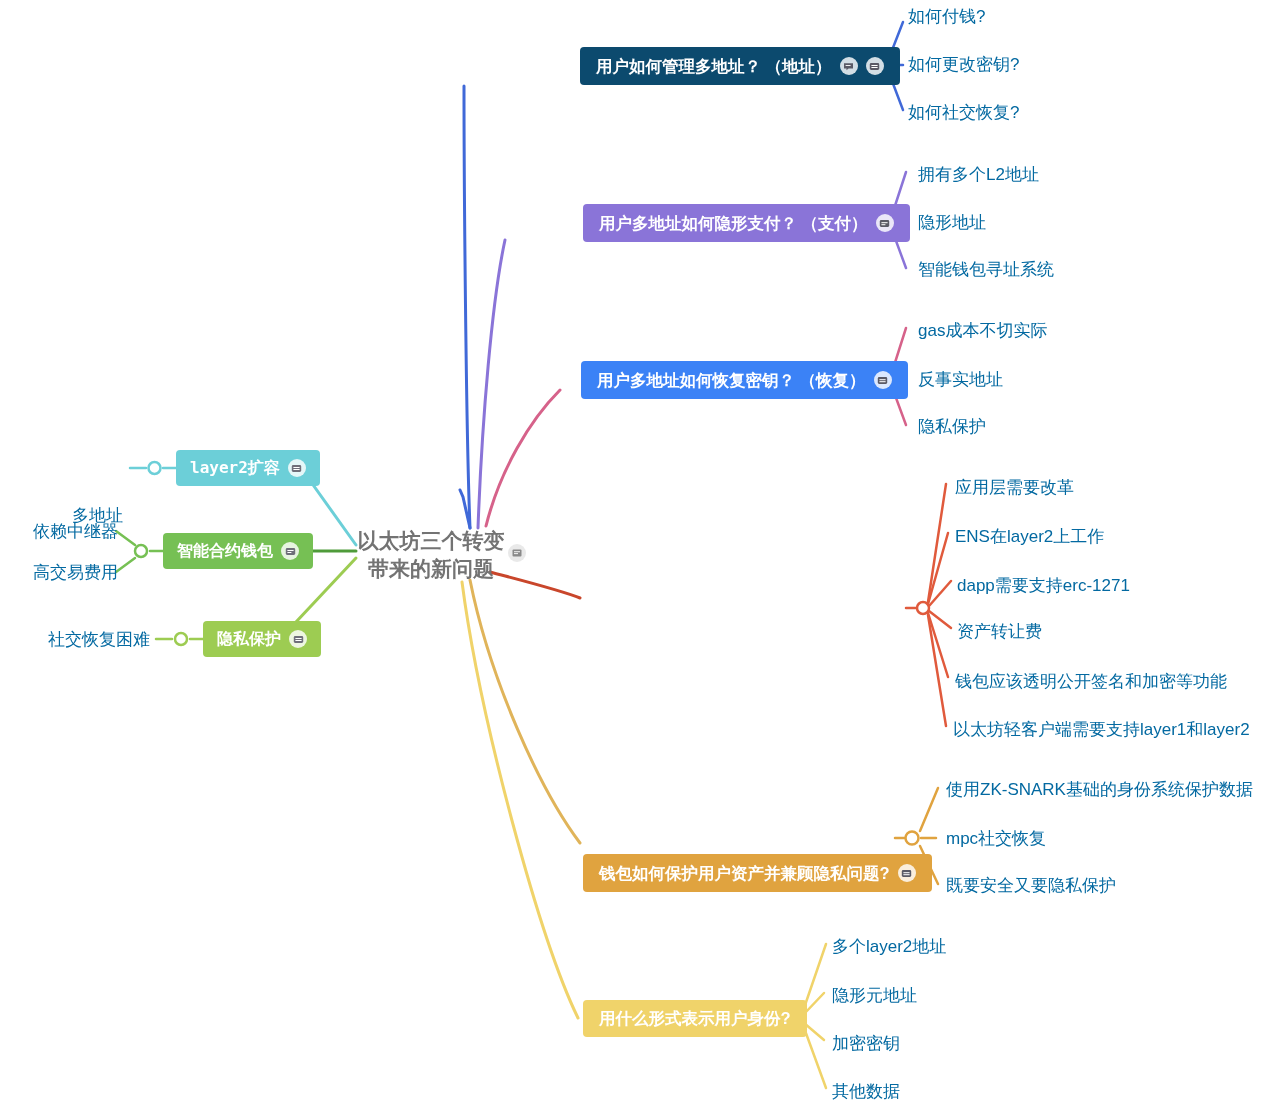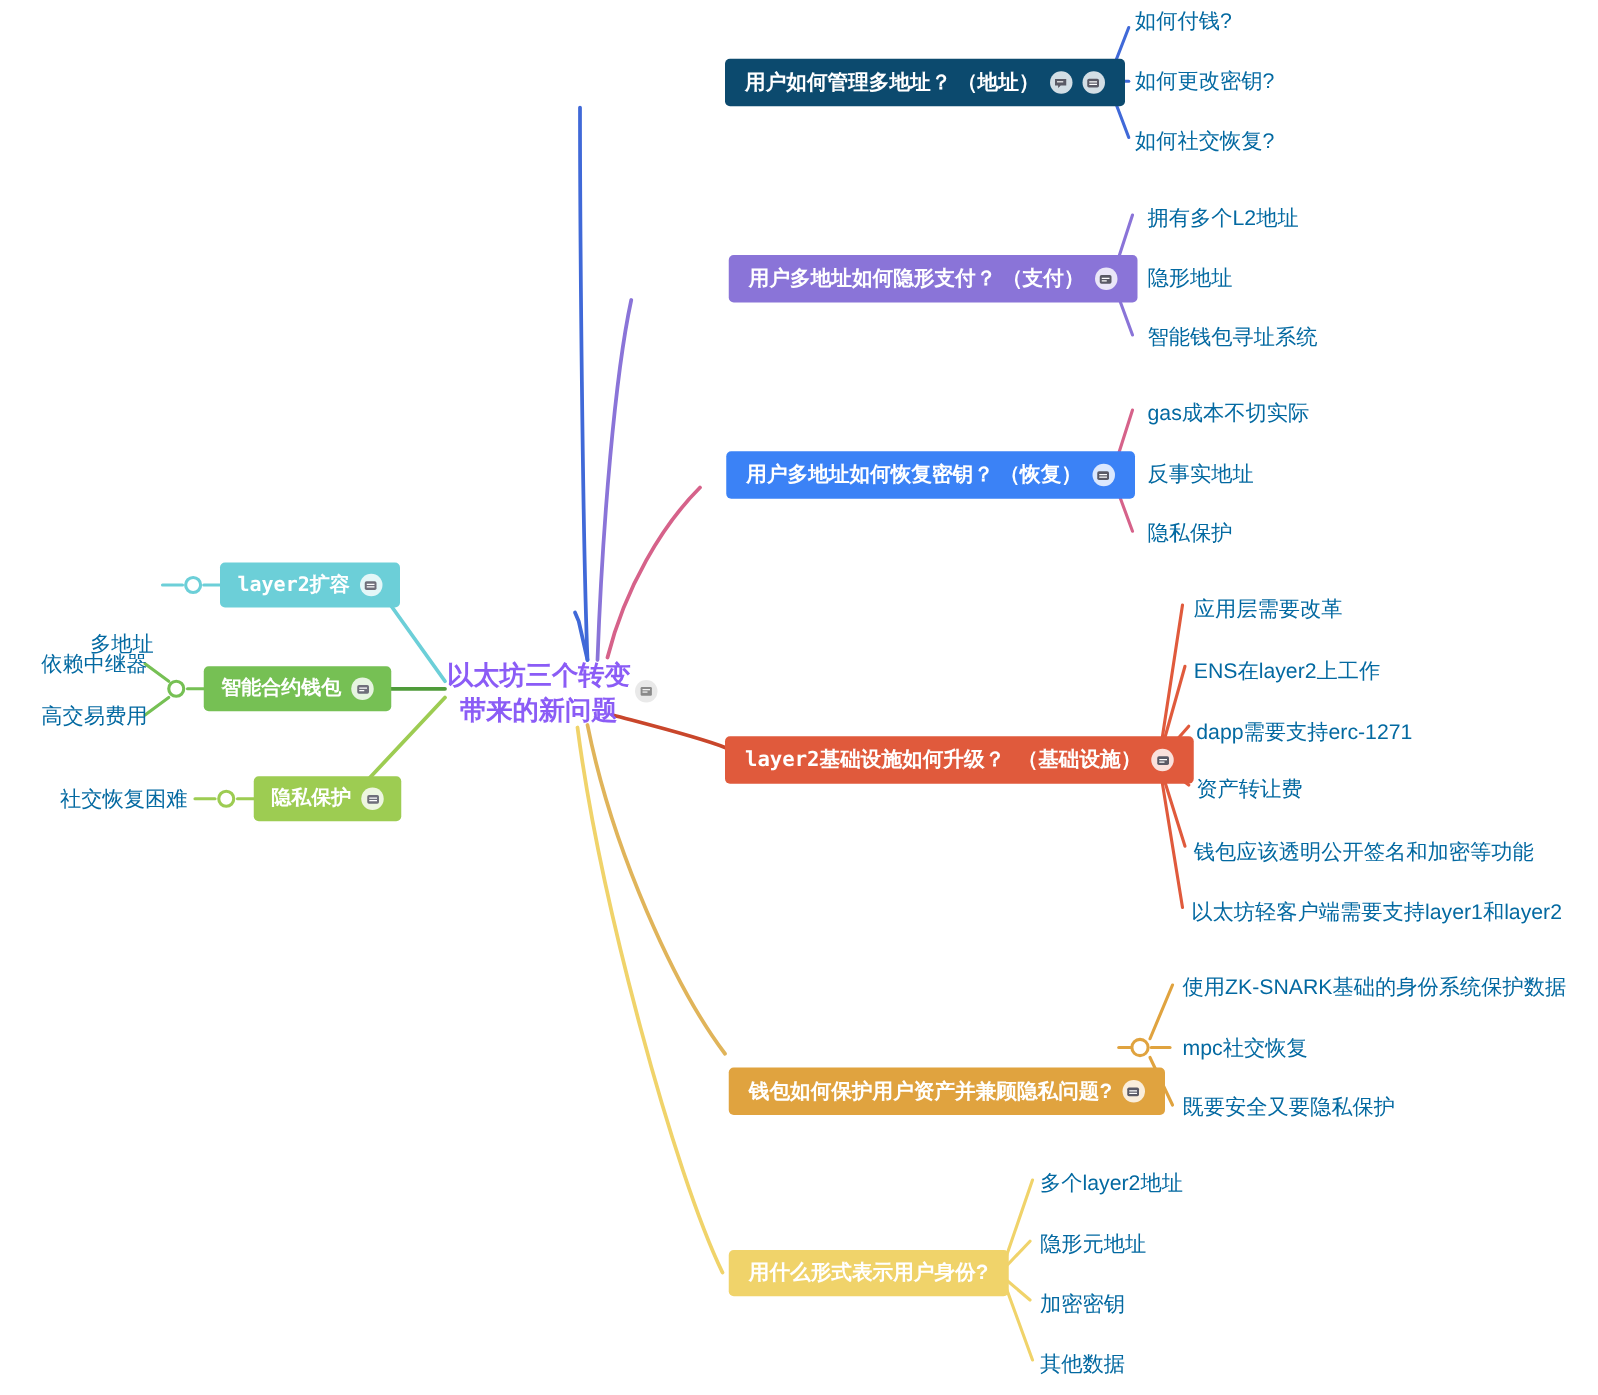--- a/index.html
+++ b/index.html
@@ -47,21 +47,21 @@
   .mono { font-family: "DejaVu Sans Mono", "Liberation Mono", monospace; }
   .leaf {
     position: absolute;
     color: #0369a1;
     font-size: 17px;
     white-space: nowrap;
     line-height: 1;
   }
   .center-node {
     position: absolute;
-    color: #8b5cf6;
+    color: #737373;
     font-weight: bold;
     font-size: 21px;
     text-align: center;
     line-height: 1.35;
     white-space: nowrap;
   }
   
   .badge {
     width: 18px; height: 18px;
     border-radius: 50%;
@@ -247,30 +247,20 @@
           <rect x="0.8" y="2" width="9.4" height="7" rx="1.4" fill="#5a5a66"></rect>
           <rect x="2.4" y="4.2" width="6.2" height="1" fill="#ffffff"></rect>
           <rect x="2.4" y="6.2" width="6.2" height="1" fill="#ffffff"></rect>
         </svg>
     </span>
   </div>
   <div class="leaf" style="left:918px; top:322px;">gas成本不切实际</div>
   <div class="leaf" style="left:918px; top:371px;">反事实地址</div>
   <div class="leaf" style="left:918px; top:418px;">隐私保护</div>
 
-  <div class="node topic-l1-right" style="left:580px; top:589px; background:#e05a3c;">
-    <span class="node-label mono">layer2基础设施如何升级？ （基础设施）</span>
-    <span class="badge">
-      <svg width="11" height="11" viewBox="0 0 11 11">
-          <rect x="0.8" y="2" width="9.4" height="7" rx="1.4" fill="#5a5a66"></rect>
-          <rect x="2.4" y="4.2" width="6.2" height="1" fill="#ffffff"></rect>
-          <rect x="2.4" y="6.2" width="4.2" height="1" fill="#ffffff"></rect>
-        </svg>
-    </span>
-  </div>
   <div class="leaf" style="left:955px; top:479px;">应用层需要改革</div>
   <div class="leaf" style="left:955px; top:528px;">ENS在layer2上工作</div>
   <div class="leaf" style="left:957px; top:577px;">dapp需要支持erc-1271</div>
   <div class="leaf" style="left:957px; top:623px;">资产转让费</div>
   <div class="leaf" style="left:955px; top:673px;">钱包应该透明公开签名和加密等功能</div>
   <div class="leaf" style="left:953px; top:721px;">以太坊轻客户端需要支持layer1和layer2</div>
 
   <div class="node topic-l1-right" style="left:583px; top:854px; background:#e0a33f;">
     <span class="node-label">钱包如何保护用户资产并兼顾隐私问题?</span>
     <span class="badge">

